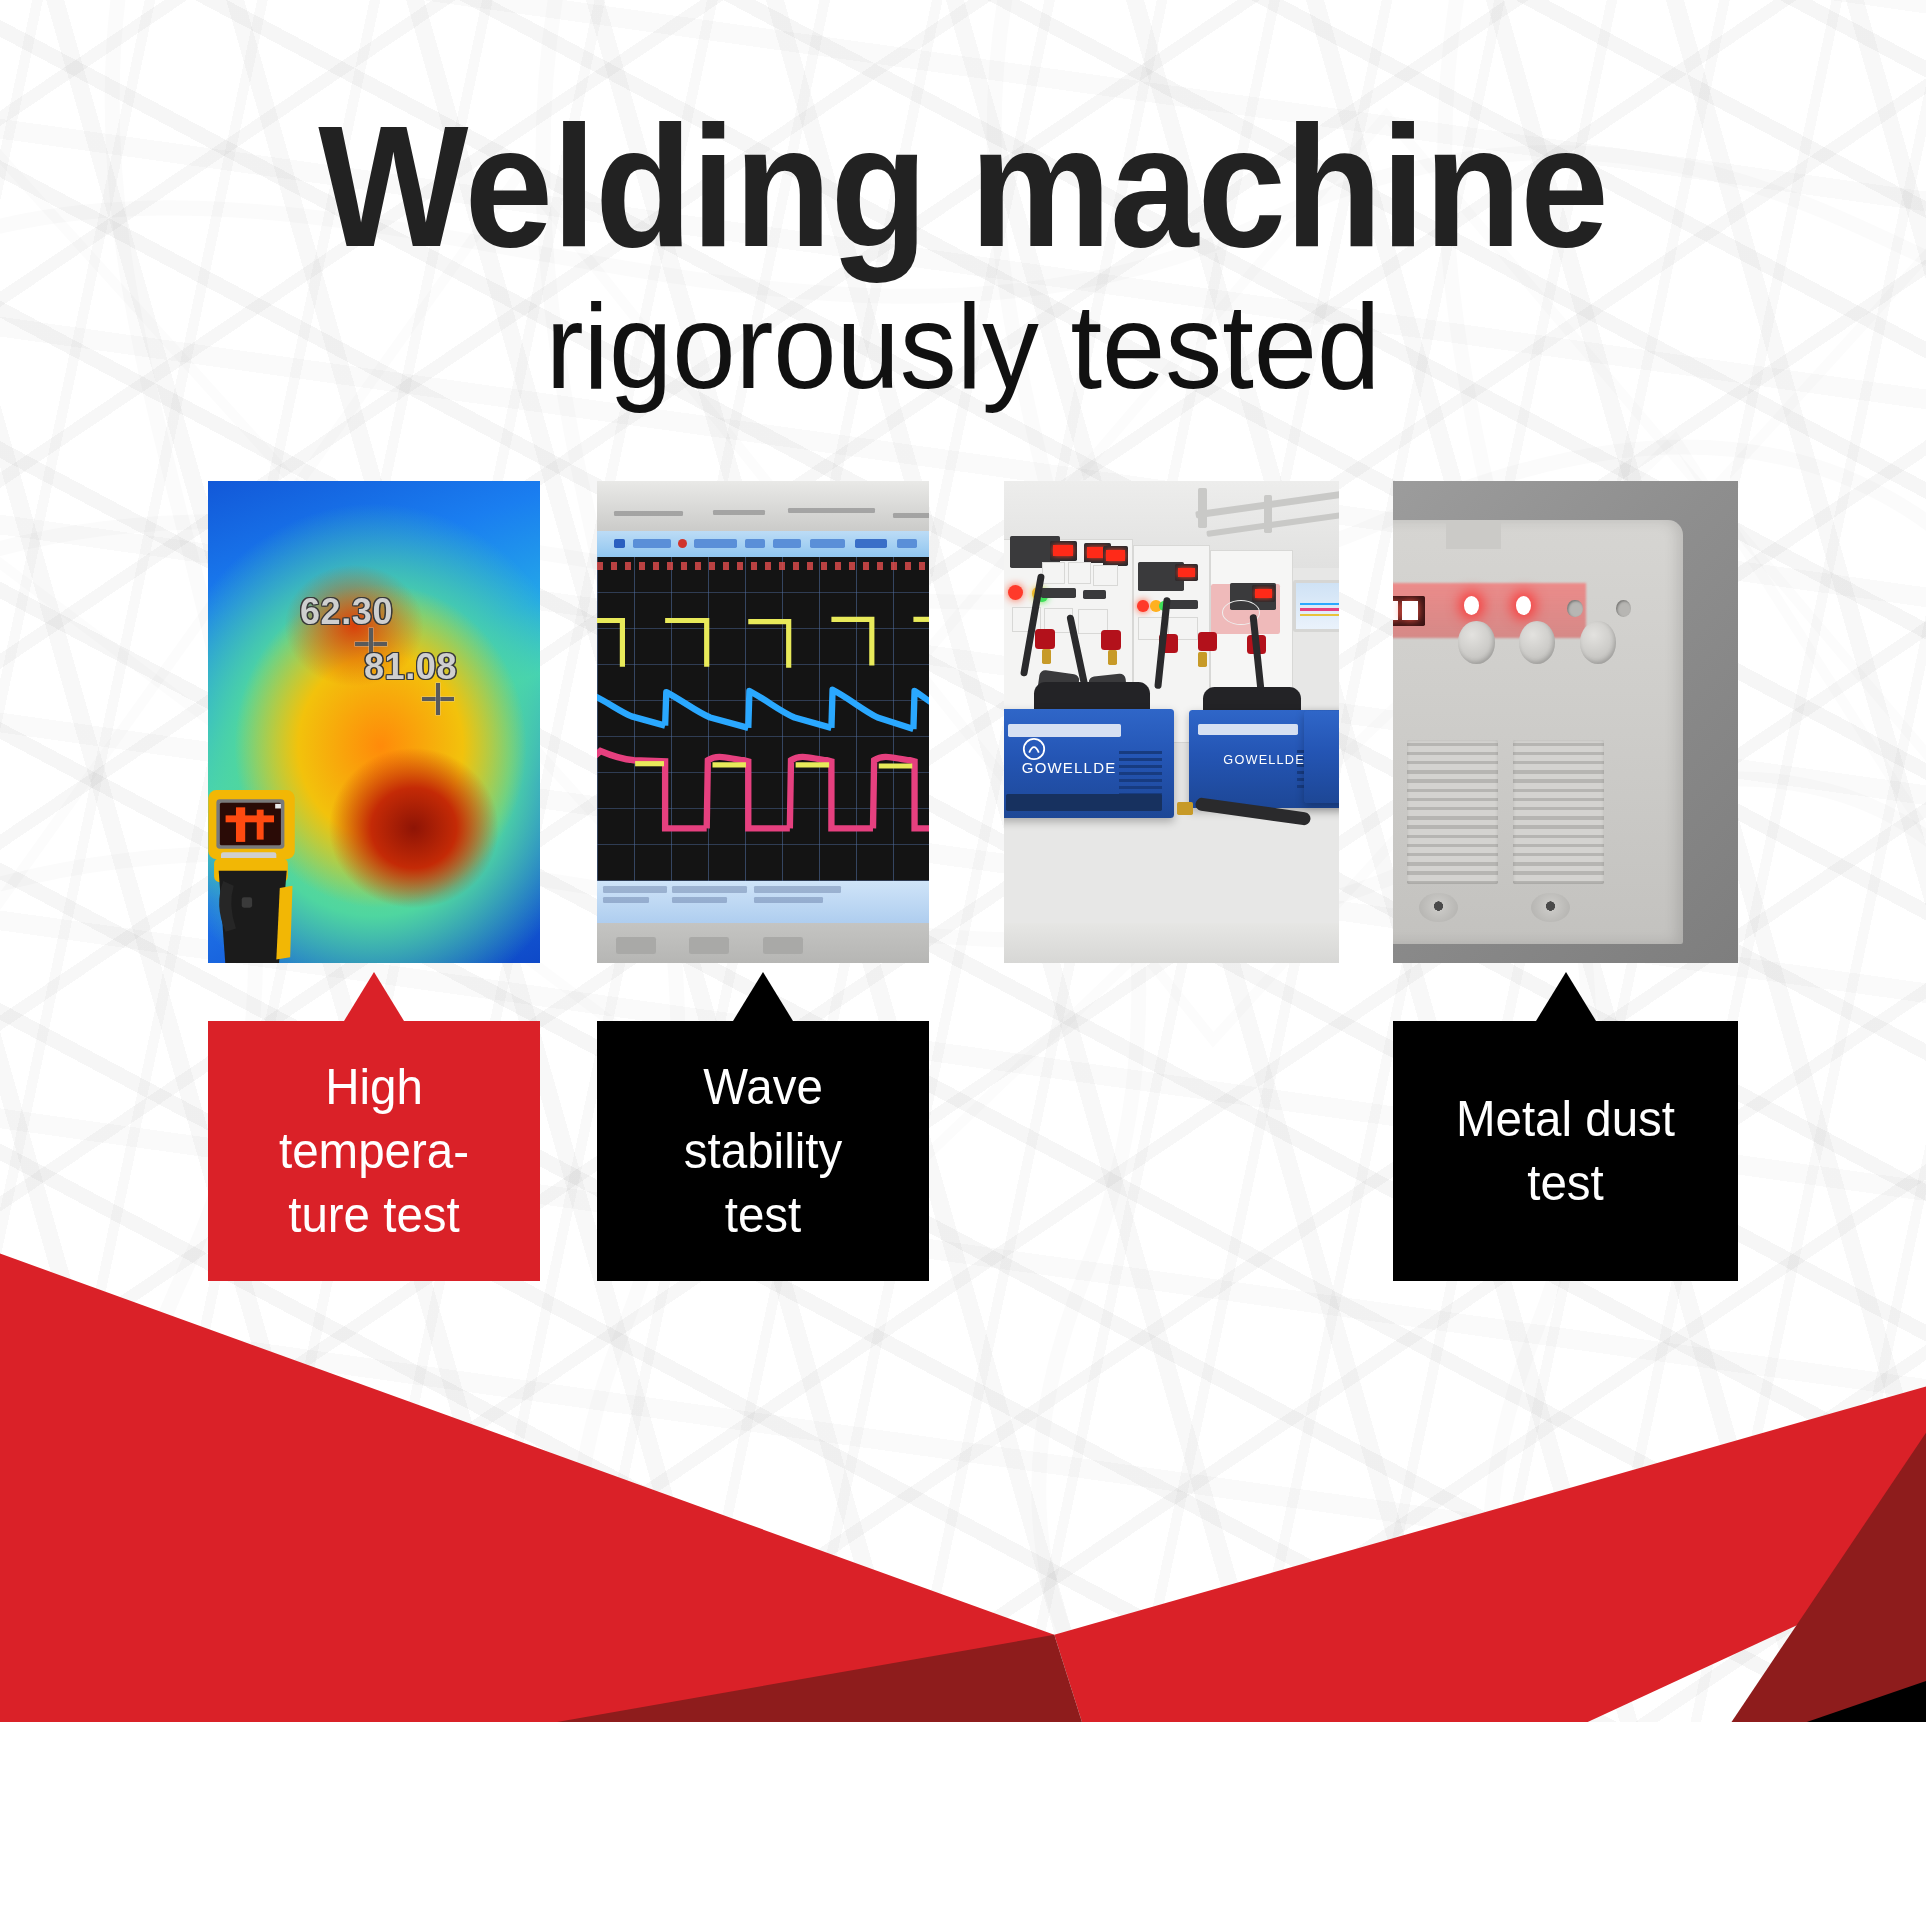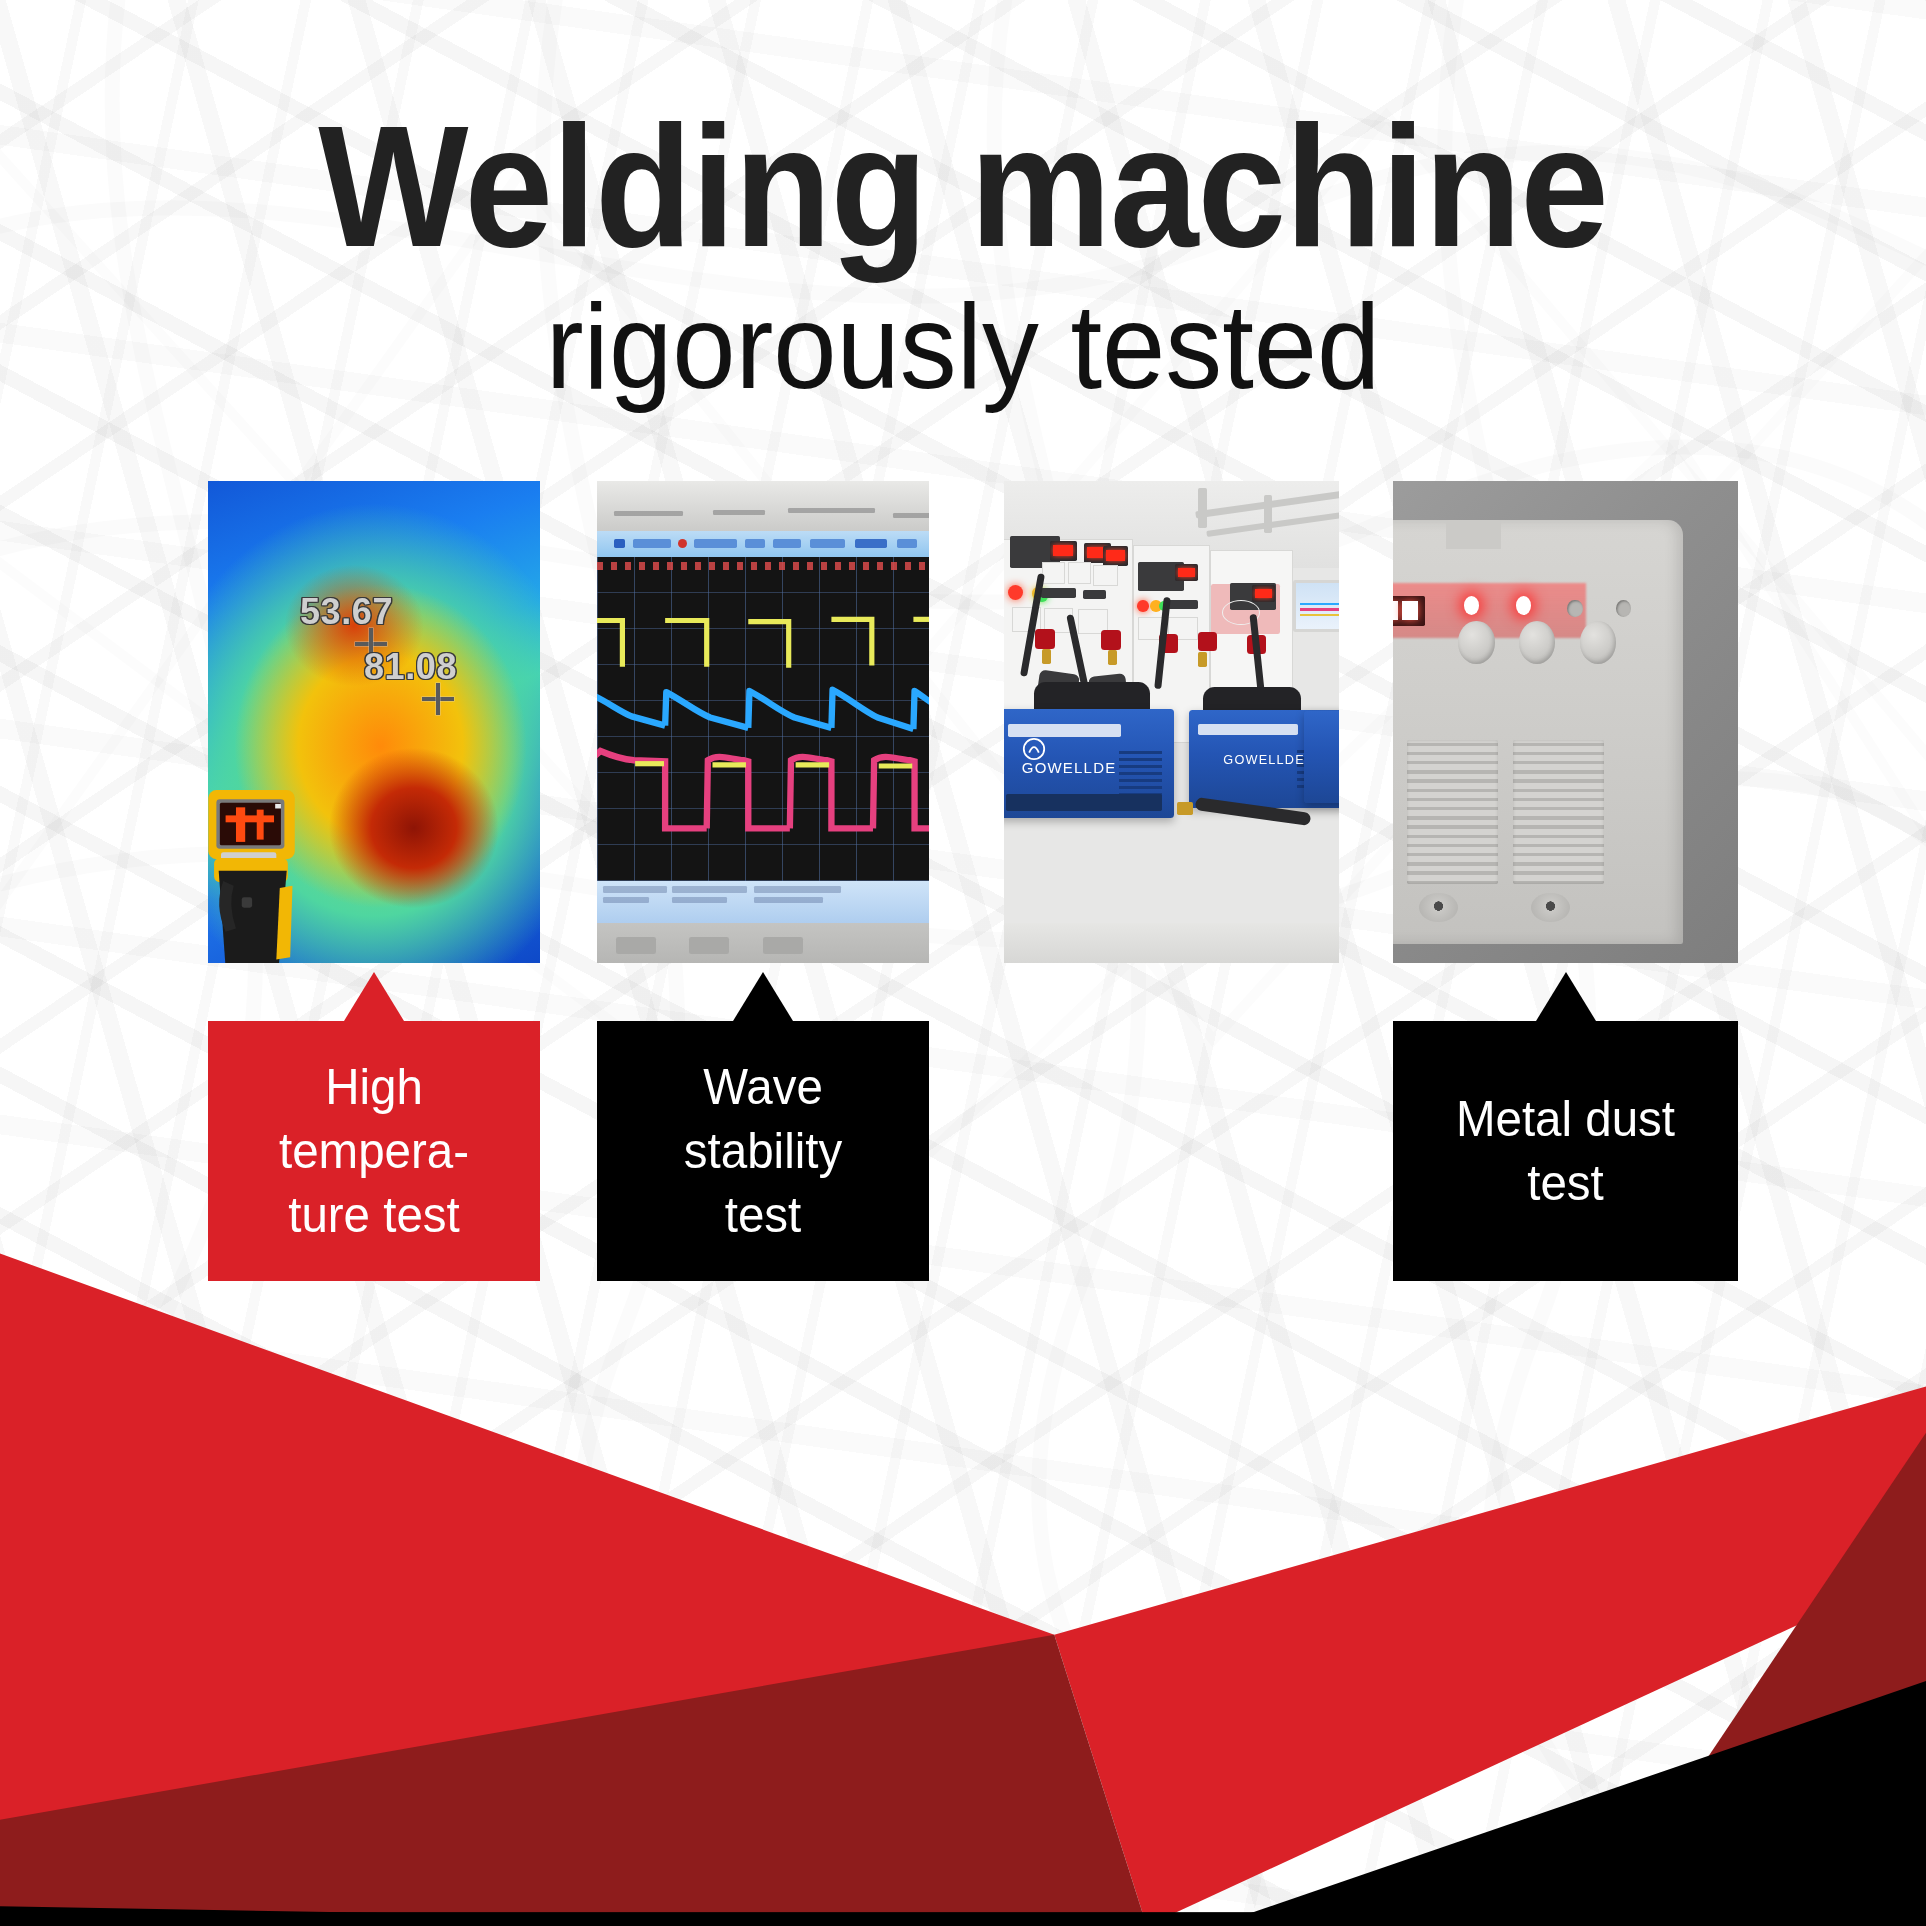--- a/index.html
+++ b/index.html
@@ -4,21 +4,21 @@
 <title>Welding machine rigorously tested</title>
 <style>
   html, body {
     margin: 0;
     padding: 0;
     background: #ffffff;
   }
   #poster {
     position: relative;
     width: 1926px;
-    height: 1926px;
+    height: 1722px;
     overflow: hidden;
     background: #ffffff;
     font-family: "Liberation Sans", sans-serif;
   }
 
   
   .bg-texture {
     position: absolute;
     inset: 0;
     background-color: #ffffff;
@@ -314,21 +314,21 @@
 
   <div class="headline-block">
     <div class="headline">Welding machine</div>
     <div class="subhead">rigorously tested</div>
   </div>
 
   <div class="photo-row">
 
     <div class="photo photo-1">
       <div class="thermal"></div>
-      <div class="thermal-label t1">53.67</div>
+      <div class="thermal-label t1">62.30</div>
       <div class="crosshair c1"></div>
       <div class="thermal-label t2">81.08</div>
       <div class="crosshair c2"></div>
       <svg class="ir-camera" viewBox="0 0 170 320">
         <rect x="4" y="10" width="150" height="120" rx="14" fill="#f2b705"></rect>
         <rect x="18" y="26" width="118" height="86" rx="6" fill="#7a7a7a"></rect>
         <rect x="24" y="32" width="106" height="74" rx="3" fill="#2a0b06"></rect>
         <g fill="#ff4a10">
           <rect x="52" y="40" width="16" height="60"></rect>
           <rect x="34" y="54" width="84" height="12"></rect>

